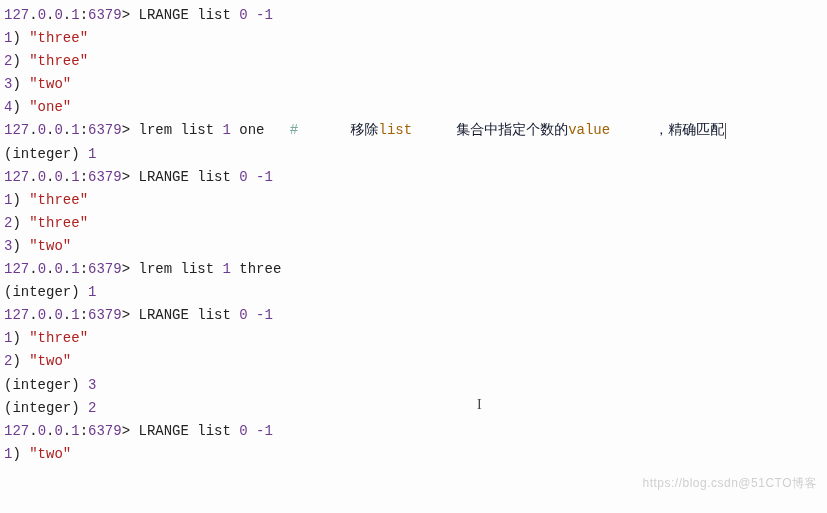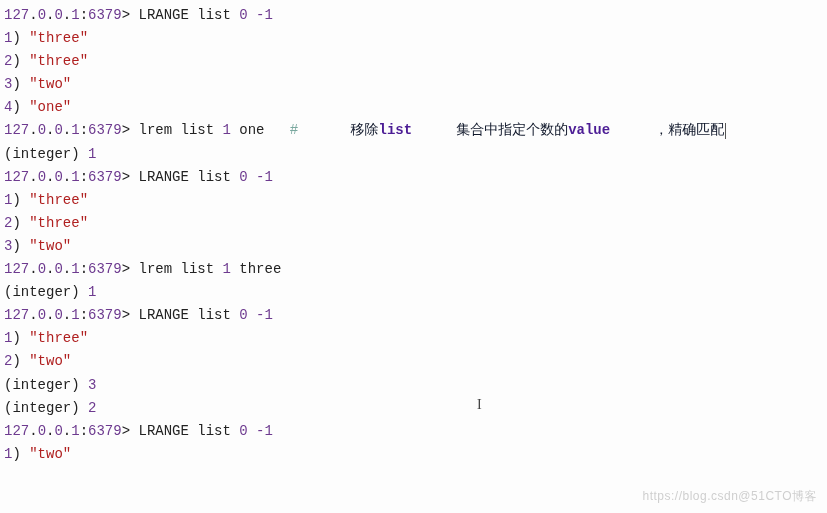--- a/index.html
+++ b/index.html
@@ -17,41 +17,41 @@
       overflow: hidden;
     }
     .line {
       white-space: pre;
     }
     .purple { color: #6d3a8f; }
     .black { color: #222; }
     .red { color: #b02020; }
     .teal { color: #7aa89f; }
     .green-comment { color: #0f172a; margin-left: 44px; }
-    .orange-comment { color: #4c1d95; font-weight: bold; }
+    .orange-comment { color: #a16207; }
     .cursor-bar {
       display: inline-block;
       width: 1px;
       height: 16px;
       background: #555;
       vertical-align: middle;
       margin-left: 1px;
     }
     .text-cursor {
       position: absolute;
       left: 477px;
       top: 393px;
       font-size: 14px;
       color: #444;
       font-family: serif;
     }
     .watermark {
       position: absolute;
       right: 10px;
-      bottom: 6px;
+      bottom: 19px;
       color: rgba(120,120,120,0.35);
       font-size: 12px;
       font-family: sans-serif;
       letter-spacing: 0.5px;
     }
   </style>
 </head>
 <body>
 
 <div id="terminal">

